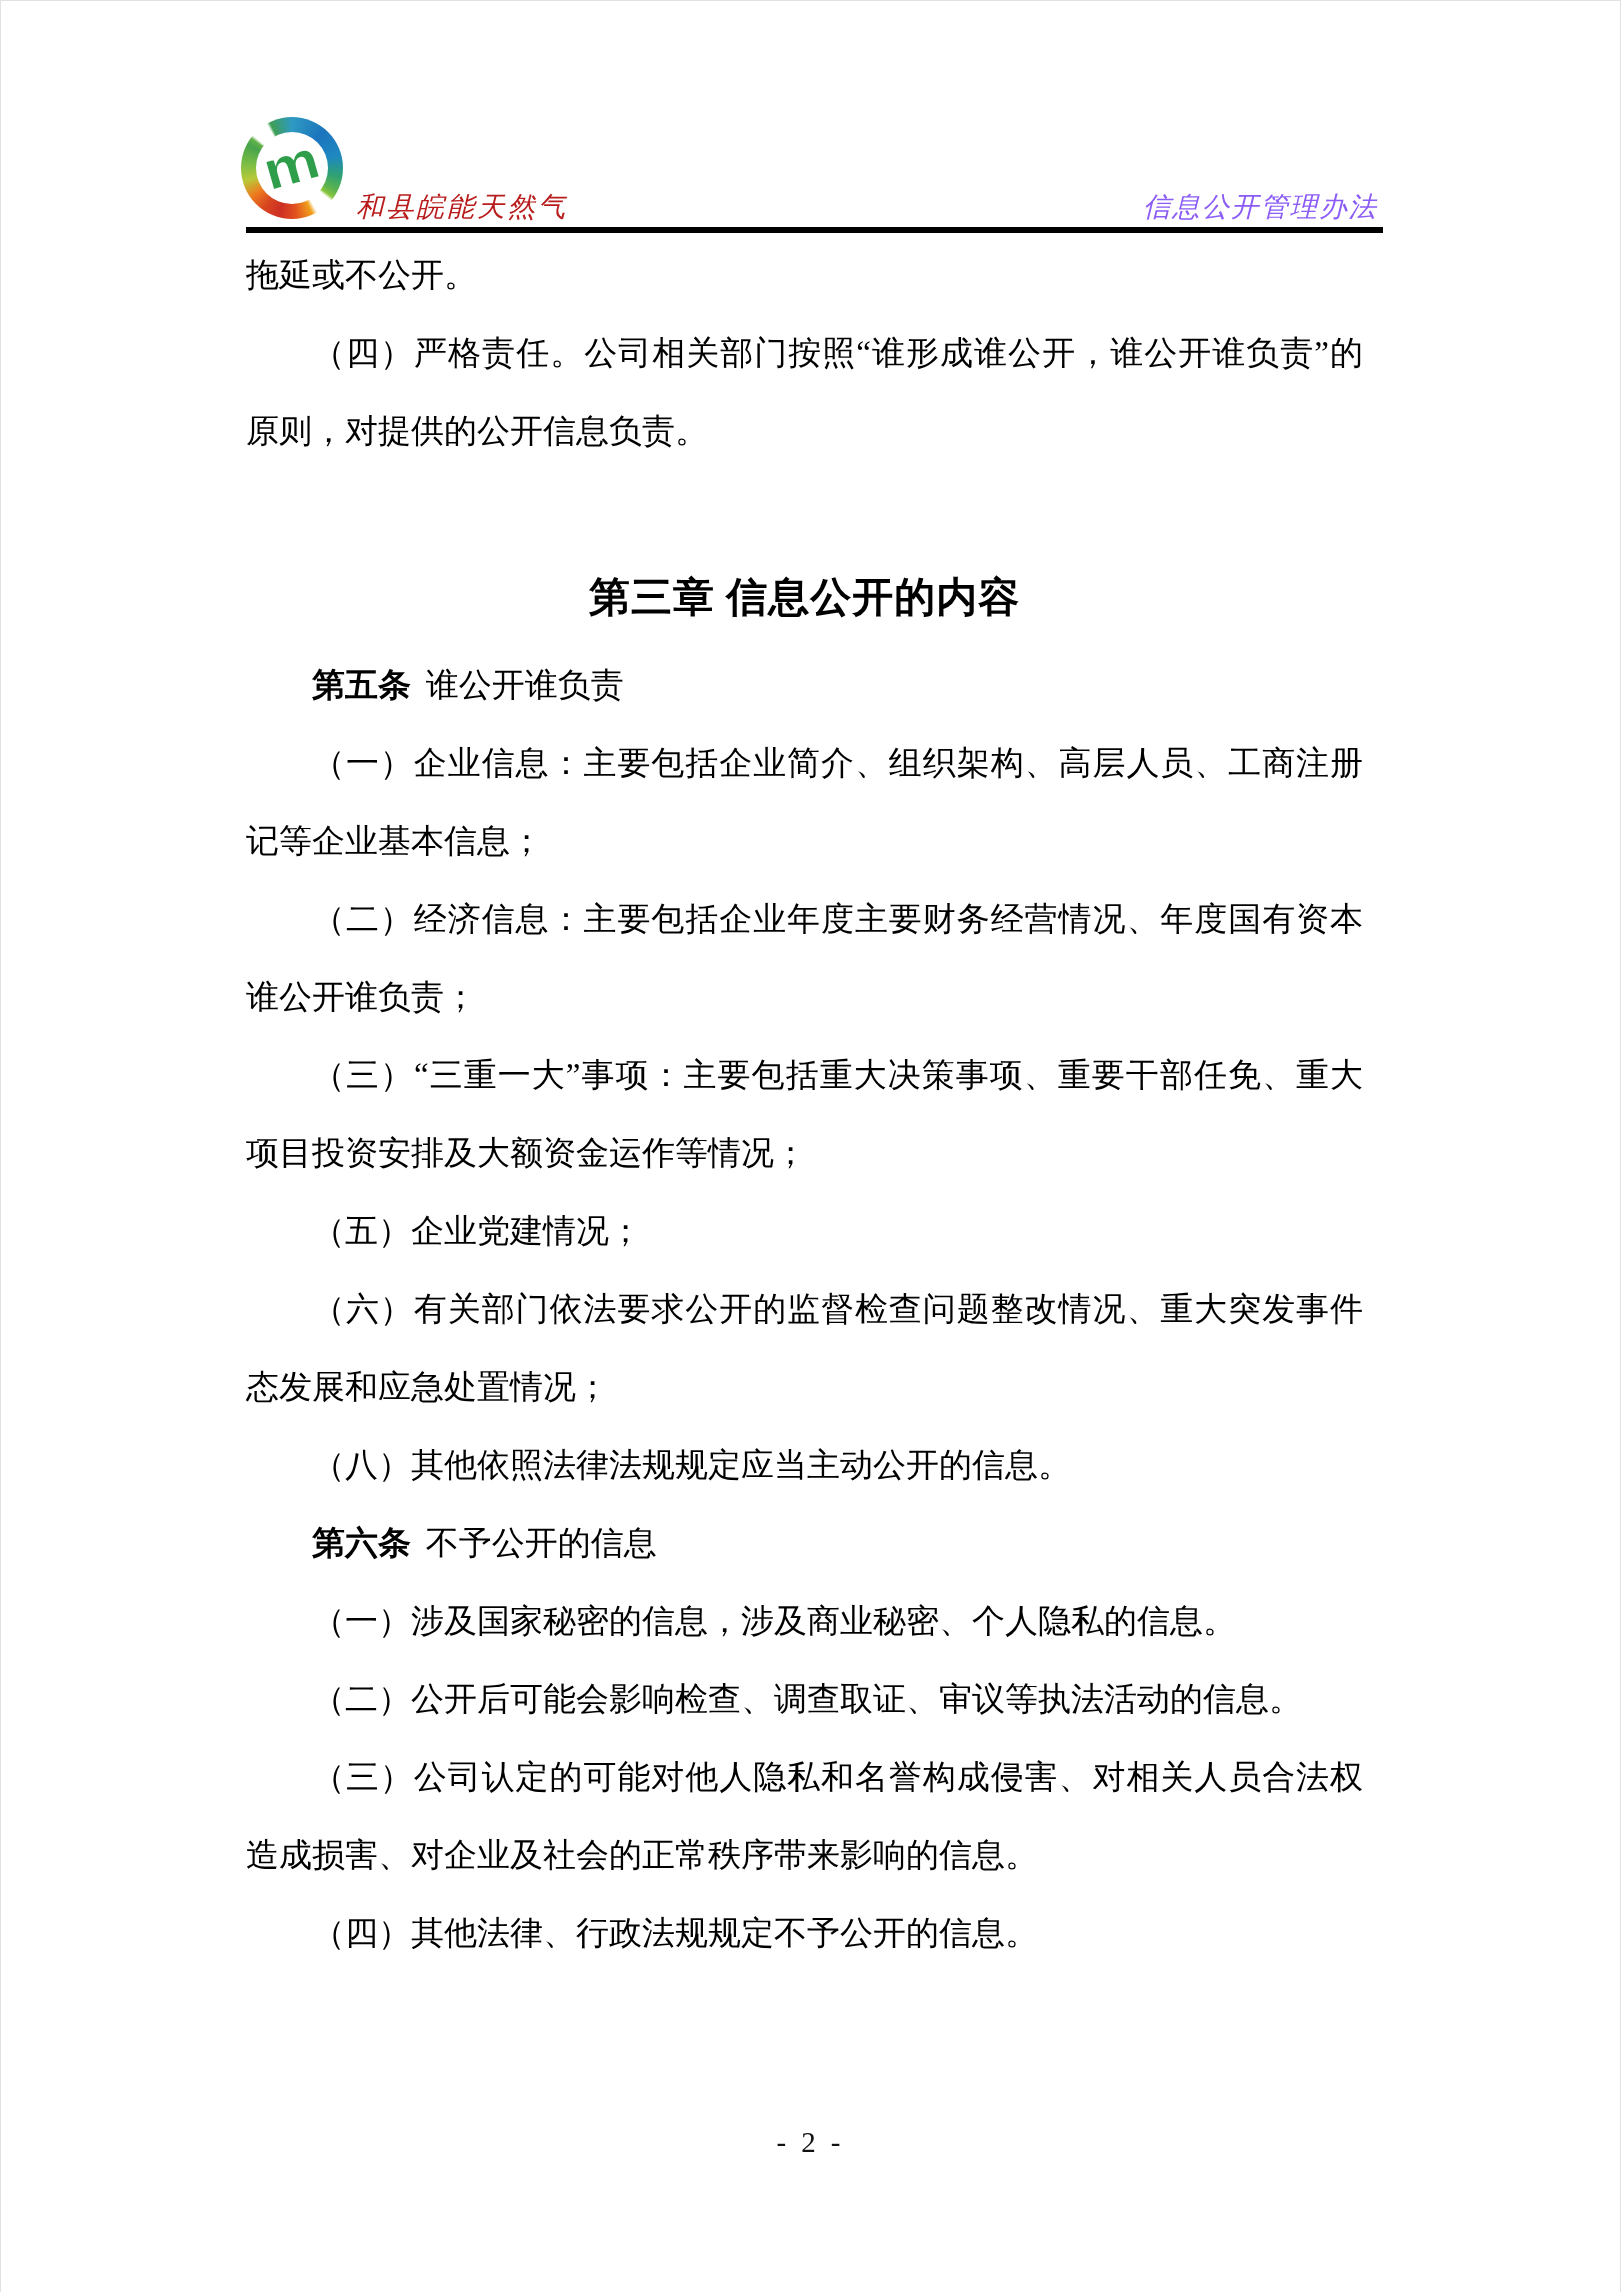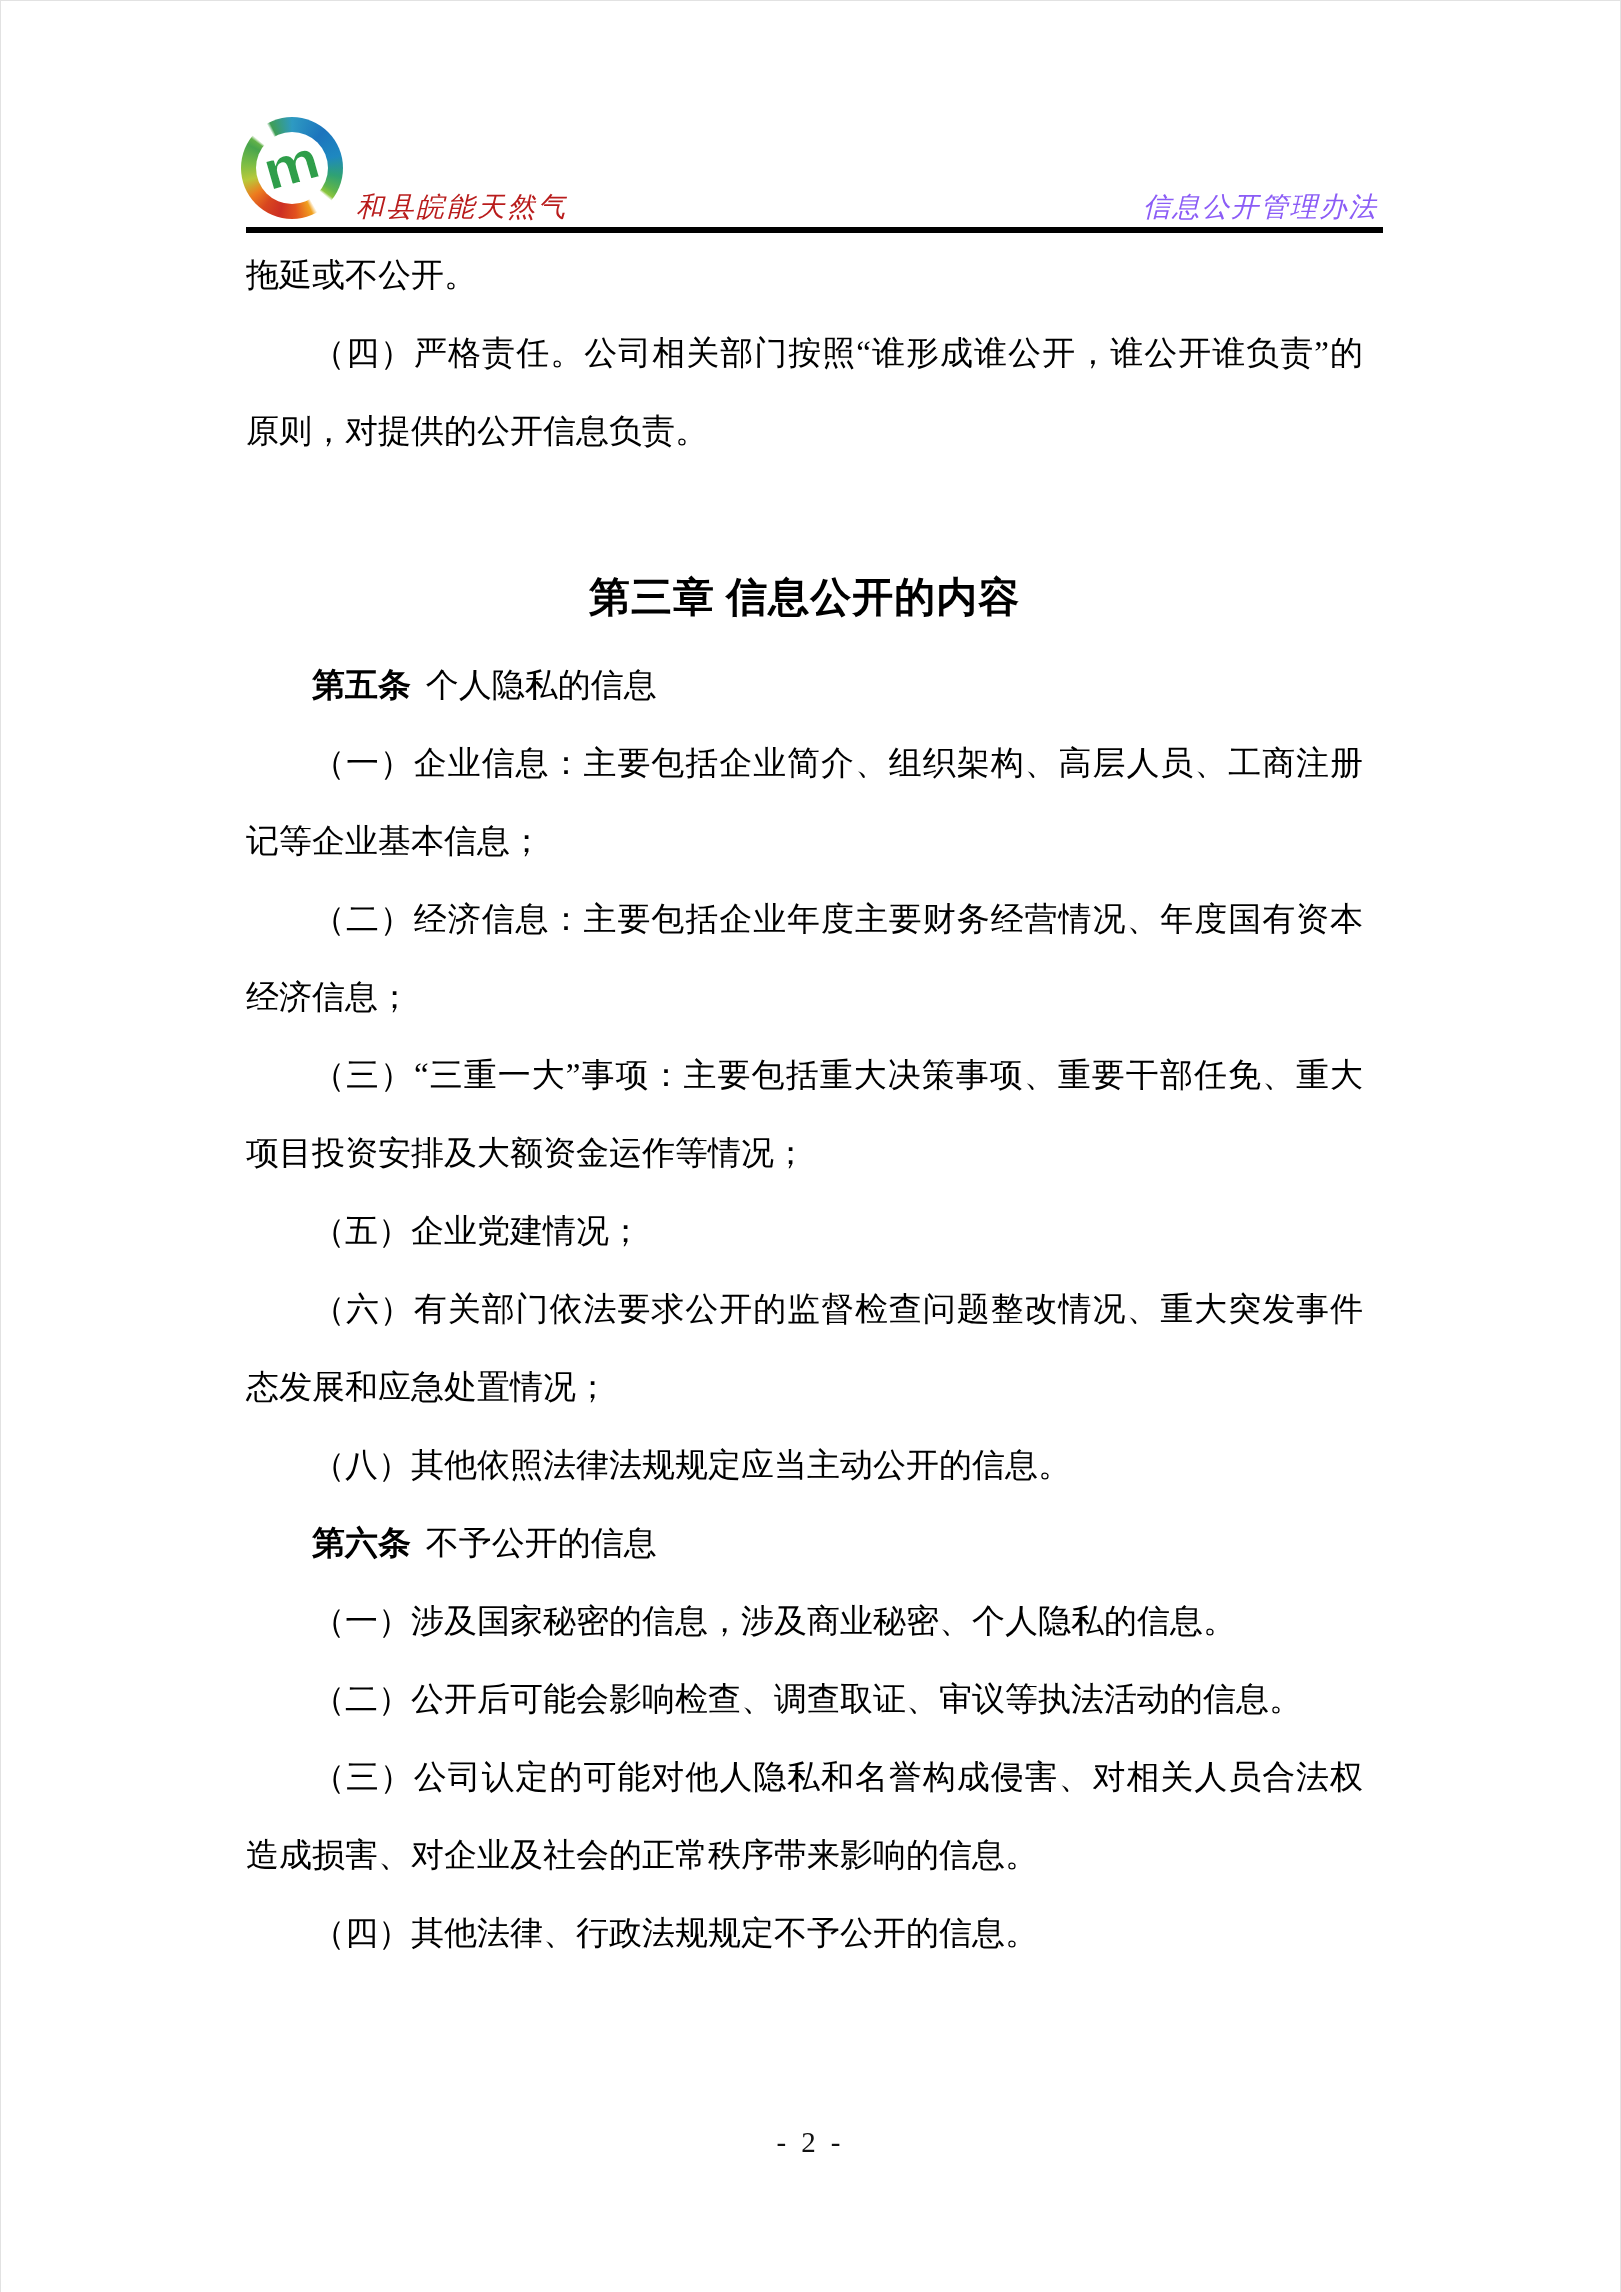--- a/index.html
+++ b/index.html
@@ -124,25 +124,25 @@
     <div class="header-company">和县皖能天然气</div>
     <div class="header-title">信息公开管理办法</div>
     <div class="header-rule"></div>
   </header>
 
   <main class="doc-body">
       <div class="doc-line">拖延或不公开。</div>
       <div class="doc-line indent fill">（四）严格责任。公司相关部门按照“谁形成谁公开，谁公开谁负责”的</div>
       <div class="doc-line">原则，对提供的公开信息负责。</div>
       <div class="chapter-heading">第三章 信息公开的内容</div>
-      <div class="doc-line indent"><span class="article-lead">第五条</span><span>个人隐私的信息</span></div>
+      <div class="doc-line indent"><span class="article-lead">第五条</span><span>谁公开谁负责</span></div>
       <div class="doc-line indent fill">（一）企业信息：主要包括企业简介、组织架构、高层人员、工商注册登</div>
       <div class="doc-line">记等企业基本信息；</div>
       <div class="doc-line indent fill">（二）经济信息：主要包括企业年度主要财务经营情况、年度国有资本保</div>
-      <div class="doc-line">经济信息；</div>
+      <div class="doc-line">谁公开谁负责；</div>
       <div class="doc-line indent fill">（三）“三重一大”事项：主要包括重大决策事项、重要干部任免、重大</div>
       <div class="doc-line">项目投资安排及大额资金运作等情况；</div>
       <div class="doc-line indent">（五）企业党建情况；</div>
       <div class="doc-line indent fill">（六）有关部门依法要求公开的监督检查问题整改情况、重大突发事件事</div>
       <div class="doc-line">态发展和应急处置情况；</div>
       <div class="doc-line indent">（八）其他依照法律法规规定应当主动公开的信息。</div>
       <div class="doc-line indent"><span class="article-lead">第六条</span><span>不予公开的信息</span></div>
       <div class="doc-line indent">（一）涉及国家秘密的信息，涉及商业秘密、个人隐私的信息。</div>
       <div class="doc-line indent">（二）公开后可能会影响检查、调查取证、审议等执法活动的信息。</div>
       <div class="doc-line indent fill">（三）公司认定的可能对他人隐私和名誉构成侵害、对相关人员合法权益</div>

